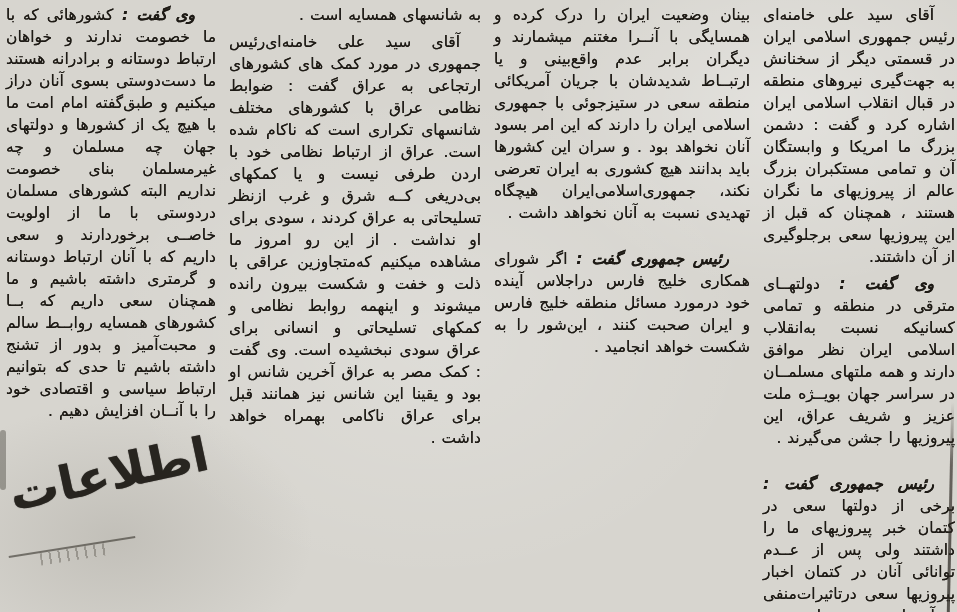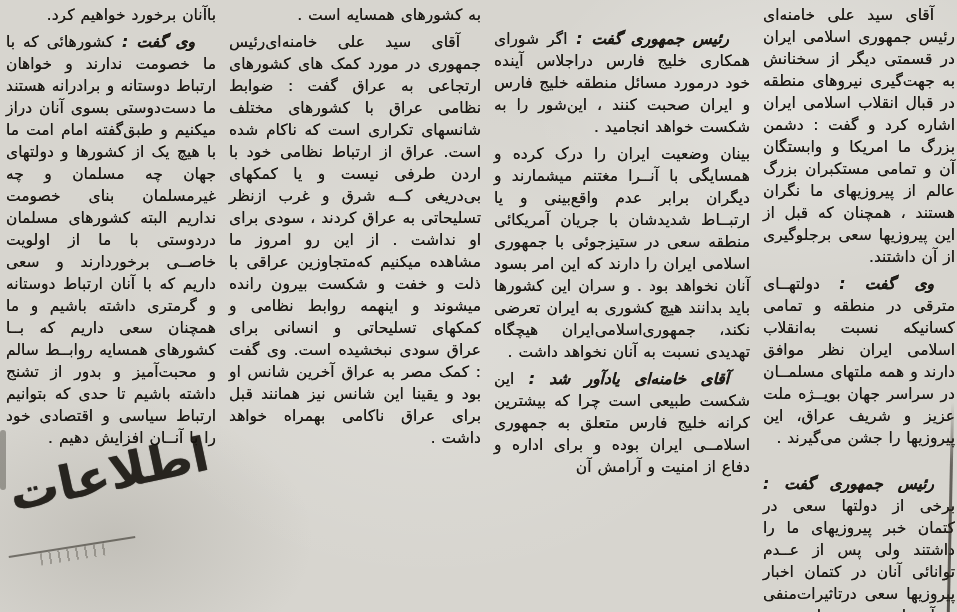--- a/index.html
+++ b/index.html
@@ -95,30 +95,28 @@
 <body>
 
 <div class="sheet">
   <div class="columns">
     <article class="col">
         <p class="para indent">آقای سید علی خامنه‌ای رئیس جمهوری اسلامی ایران در قسمتی دیگر از سخنانش به جهت‌گیری نیروهای منطقه در قبال انقلاب اسلامی ایران اشاره کرد و گفت : دشمن بزرگ ما امریکا و وابستگان آن و تمامی مستکبران بزرگ عالم از پیروزیهای ما نگران هستند ، همچنان که قبل از این پیروزیها سعی برجلوگیری از آن داشتند.</p>
         <p class="para indent"><b class="lead">وی گفت : </b>دولتهــای مترقی در منطقه و تمامی کسانیکه نسبت به‌انقلاب اسلامی ایران نظر موافق دارند و همه ملتهای مسلمــان در سراسر جهان بویــژه ملت عزیز و شریف عراق، این پیروزیها را جشن می‌گیرند .</p>
         <p class="para spaced indent"><b class="lead">رئیس جمهوری گفت : </b>برخی از دولتها سعی در کتمان خبر پیروزیهای ما را داشتند ولی پس از عــدم توانائی آنان در کتمان اخبار پیروزیها سعی درتاثیرات‌منفی در آن داشتند و میخواستند</p>
       </article>
     <article class="col">
+        <p class="para">بینان وضعیت ایران را درک کرده و همسایگی با آنــرا مغتنم میشمارند و دیگران برابر عدم واقع‌بینی و یا ارتبــاط شدیدشان با جریان آمریکائی منطقه سعی در ستیزجوئی با جمهوری اسلامی ایران را دارند که این امر بسود آنان نخواهد بود . و سران این کشورها باید بدانند هیچ کشوری به ایران تعرضی نکند، جمهوری‌اسلامی‌ایران هیچگاه تهدیدی نسبت به آنان نخواهد داشت .</p>
         <p class="para spaced indent"><b class="lead">رئیس جمهوری گفت : </b>اگر شورای همکاری خلیج فارس دراجلاس آینده خود درمورد مسائل منطقه خلیج فارس و ایران صحبت کنند ، این‌شور را به شکست خواهد انجامید .</p>
-        <p class="para">بینان وضعیت ایران را درک کرده و همسایگی با آنــرا مغتنم میشمارند و دیگران برابر عدم واقع‌بینی و یا ارتبــاط شدیدشان با جریان آمریکائی منطقه سعی در ستیزجوئی با جمهوری اسلامی ایران را دارند که این امر بسود آنان نخواهد بود . و سران این کشورها باید بدانند هیچ کشوری به ایران تعرضی نکند، جمهوری‌اسلامی‌ایران هیچگاه تهدیدی نسبت به آنان نخواهد داشت .</p>
-        <p class="para indent"><b class="lead">آقای خامنه‌ای یادآور شد : </b>این شکست طبیعی است چرا که بیشترین کرانه خلیج فارس متعلق به جمهوری اسلامــی ایران بوده و برای اداره و دفاع از امنیت و آرامش آن</p>
       </article>
     <article class="col">
-        <p class="para">به کشورهای همسایه است .</p>
+        <p class="para">به شانسهای همسایه است .</p>
         <p class="para indent">آقای سید علی خامنه‌ای‌رئیس جمهوری در مورد کمک های کشورهای ارتجاعی به عراق گفت : ضوابط نظامی عراق با کشورهای مختلف شانسهای تکراری است که ناکام شده است. عراق از ارتباط نظامی خود با اردن طرفی نیست و یا کمکهای بی‌دریغی کــه شرق و غرب ازنظر تسلیحاتی به عراق کردند ، سودی برای او نداشت . از این رو امروز ما مشاهده میکنیم که‌متجاوزین عراقی با ذلت و خفت و شکست بیرون رانده میشوند و اینهمه روابط نظامی و کمکهای تسلیحاتی و انسانی برای عراق سودی نبخشیده است. وی گفت : کمک مصر به عراق آخرین شانس او بود و یقینا این شانس نیز همانند قبل برای عراق ناکامی بهمراه خواهد داشت .</p>
       </article>
     <article class="col">
-        <p class="para">باآنان برخورد خواهیم کرد.</p>
         <p class="para indent"><b class="lead">وی گفت : </b>کشورهائی که با ما خصومت ندارند و خواهان ارتباط دوستانه و برادرانه هستند ما دست‌دوستی بسوی آنان دراز میکنیم و طبق‌گفته امام امت ما با هیچ یک از کشورها و دولتهای جهان چه مسلمان و چه غیرمسلمان بنای خصومت نداریم البته کشورهای مسلمان دردوستی با ما از اولویت خاصــی برخوردارند و سعی داریم که با آنان ارتباط دوستانه و گرمتری داشته باشیم و ما همچنان سعی داریم که بــا کشورهای همسایه روابــط سالم و محبت‌آمیز و بدور از تشنج داشته باشیم تا حدی که بتوانیم ارتباط سیاسی و اقتصادی خود را با آنــان افزایش دهیم .</p>
       </article>
   </div>
 
   <div class="stamp">
     <div class="stamp-word">اطلاعات</div>
     <div class="stamp-underline"></div>
     <div class="stamp-marks"></div>
   </div>
 

